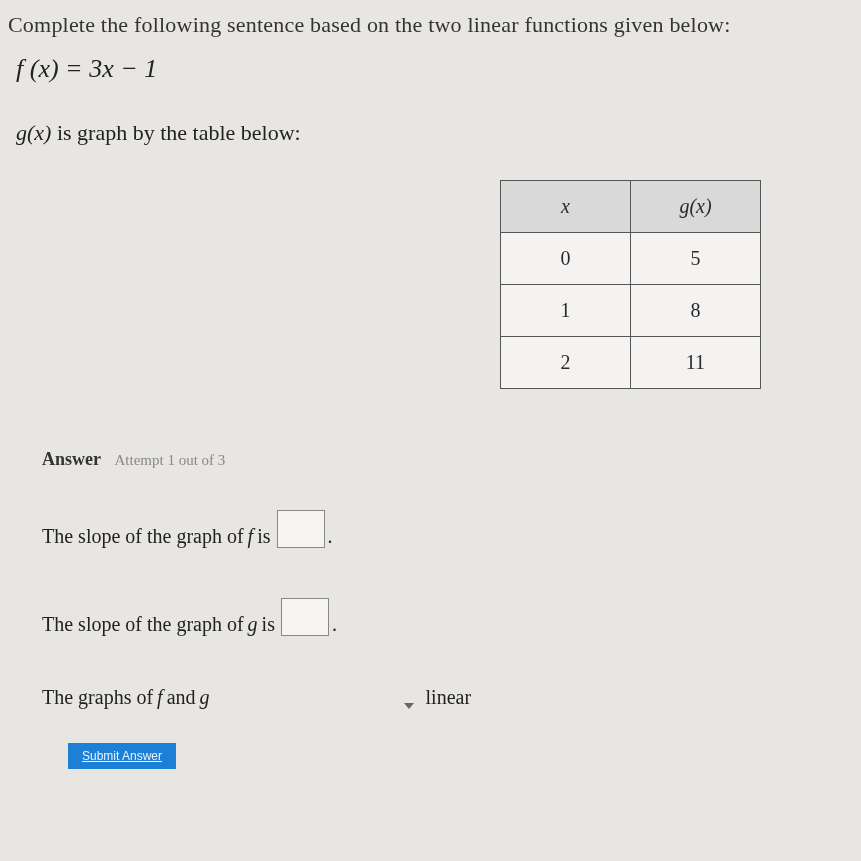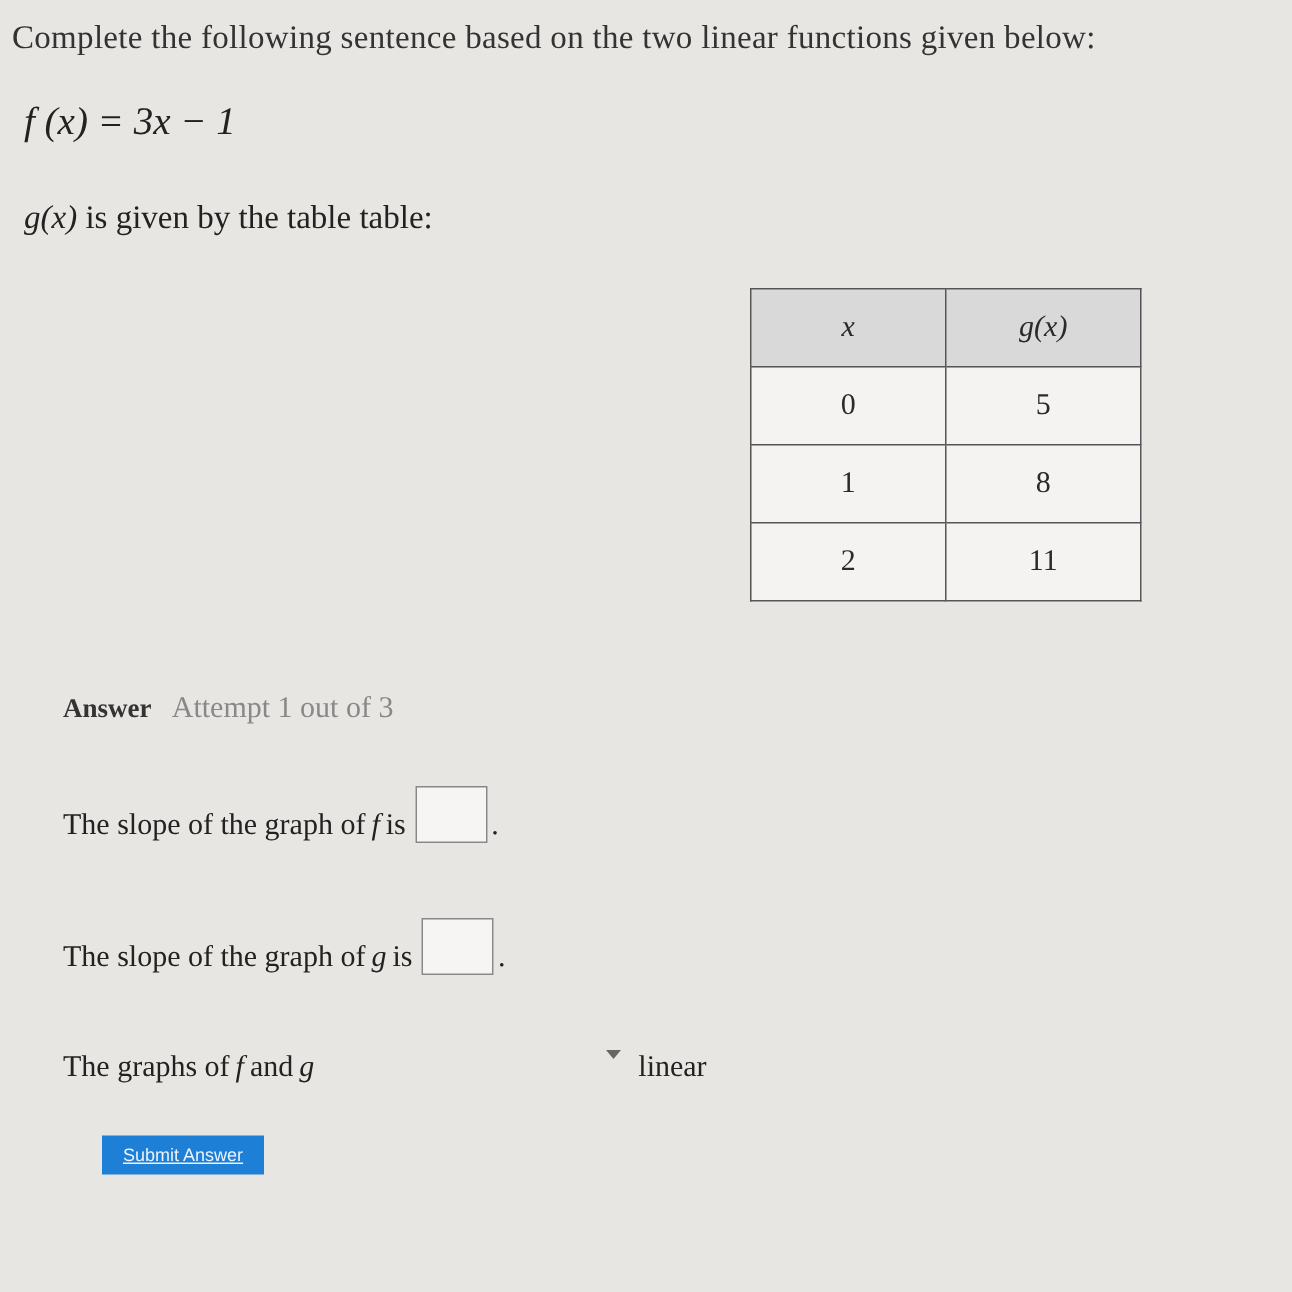--- a/index.html
+++ b/index.html
@@ -13,21 +13,21 @@
       background: #e8e6e3;
       font-family: Georgia, 'Times New Roman', serif;
       color: #2a2a2a;
       padding: 12px 0 0 8px;
       position: relative;
       overflow: hidden;
     }
     .prompt-text {
       font-size: 22px;
       color: #333;
-      margin-bottom: 28px;
+      margin-bottom: 16px;
       letter-spacing: 0.2px;
     }
     .equation {
       font-size: 26px;
       color: #222;
       font-style: italic;
       margin-bottom: 36px;
       margin-left: 8px;
     }
     .equation .fn {
@@ -72,21 +72,21 @@
       color: #333;
       margin-left: 34px;
       margin-bottom: 40px;
     }
     .answer-line .bold {
       font-weight: bold;
       font-family: Liberation Serif, serif;
     }
     .answer-line .light {
       color: #888;
-      font-size: 20px;
+      font-size: 15px;
     }
     .slope-line {
       font-size: 20px;
       color: #222;
       margin-left: 34px;
       margin-bottom: 50px;
       display: flex;
       align-items: flex-end;
     }
     .slope-line .fn {
@@ -102,21 +102,21 @@
       margin-left: 6px;
       margin-right: 3px;
       font-size: 18px;
       text-align: center;
     }
     .graphs-line {
       font-size: 20px;
       color: #222;
       margin-left: 34px;
       display: flex;
-      align-items: flex-start;
+      align-items: flex-end;
       margin-bottom: 34px;
     }
     .graphs-line .fn {
       font-style: italic;
       margin: 0 4px;
     }
     .dropdown-gap {
       display: inline-block;
       width: 190px;
     }
@@ -148,21 +148,21 @@
 
 
 
 <div class="prompt-text">Complete the following sentence based on the two linear functions given below:</div>
 
 <div class="equation">
   <span class="fn">f (x) = 3x − 1</span>
 </div>
 
 <div class="g-desc">
-  <span class="fn">g(x)</span><span> is given by the table table:</span>
+  <span class="fn">g(x)</span><span> is graph by the table below:</span>
 </div>
 
 <div class="table-wrap">
   <table>
     <tbody>
         <tr>
       <th>x</th>
       <th>g(x)</th>
     </tr>
     <tr>

